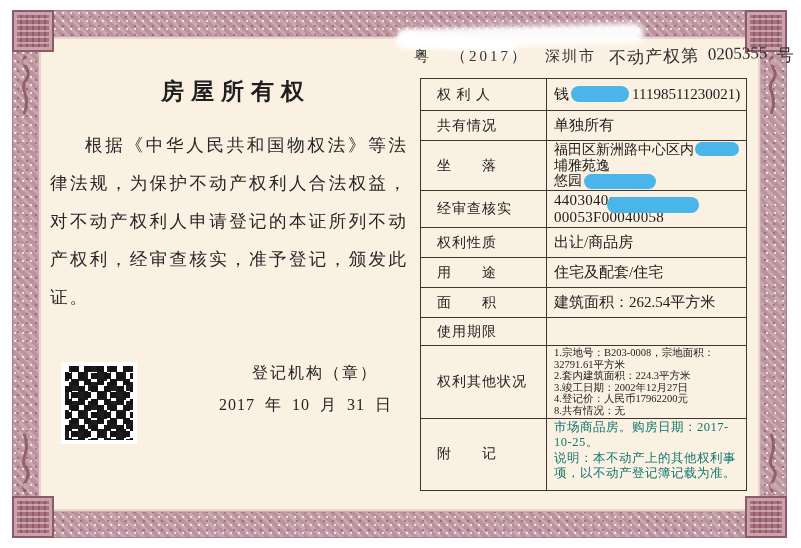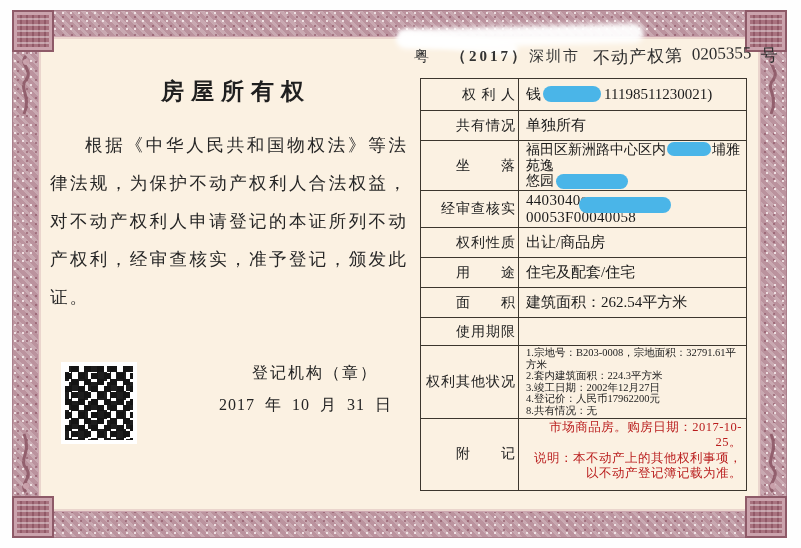--- a/index.html
+++ b/index.html
@@ -47,41 +47,41 @@
            repeating-conic-gradient(#1d1d1d 0% 25%, #ffffff 0% 50%);
          background-size:13px 13px, 19px 19px;background-position:0 0, 4px 6px;}
   .registry{position:absolute;left:252px;top:363px;width:160px;font-size:16px;letter-spacing:2px;color:#242424;}
   .issue-date{position:absolute;left:219px;top:395px;width:200px;font-size:16px;letter-spacing:1px;word-spacing:5px;color:#242424;}
   .footer-line{position:absolute;left:52px;top:449px;width:356px;text-align:center;
                font-size:17px;letter-spacing:5px;color:#242424;}
 
   
   .hdr{position:absolute;left:414px;top:44px;display:flex;align-items:baseline;font-size:15px;color:#333;}
   .hdr .region{margin-right:22px;}
-  .hdr .year{letter-spacing:3px;font-weight:bold;}
+  .hdr .year{letter-spacing:3px;margin-right:16px;}
   .hdr .city{letter-spacing:2px;margin-right:13px;}
   .hdr .stamp{display:flex;align-items:baseline;transform:rotate(-1.6deg);font-size:17px;color:#2e2e2e;}
   .hdr .doc{letter-spacing:1px;}
   .hdr .serial{margin:0 9px;position:relative;top:-1px;}
   .hdr .suffix{position:relative;top:2px;}
 
   
   table.props{position:absolute;left:420px;top:78px;width:327px;border-collapse:collapse;table-layout:fixed;}
   table.props td{border:1px solid #3c362e;overflow:hidden;}
-  td.lbl{width:93px;text-align:right;font-size:14px;letter-spacing:1px;color:#222;padding:0 2px;}
+  td.lbl{width:93px;text-align:left;font-size:14px;letter-spacing:1px;color:#222;padding:0 16px;}
   td.val{padding:1px 4px 1px 7px;font-size:15px;color:#1b1b1b;}
   tr.h1{height:32px;} tr.h2{height:30px;} tr.h3{height:33px;} tr.h4{height:27px;}
   tr.h5{height:30px;} tr.h6{height:30px;} tr.h7{height:30px;} tr.h8{height:30px;margin-left:39px;}
   tr.h9{height:28px;} tr.h10{height:72px;} tr.h11{height:72px;}
   .val .loc{display:block;line-height:15.5px;font-size:14px;}
   .unit-val{font-size:13.5px;letter-spacing:.3px;}
   .small-list{vertical-align:top;}
   .small-list span{display:block;font-size:10.5px;line-height:11.6px;color:#222;}
   .remark-cell{vertical-align:top;}
-  .remark-cell span{display:block;font-size:12.5px;line-height:15.5px;letter-spacing:.5px;color:#b91c1c;text-align:right;}
+  .remark-cell span{display:block;font-size:12.5px;line-height:15.5px;letter-spacing:.5px;color:#0f766e;}
 
   
   .rd{display:inline-block;background:#4ab5e8;border-radius:8px;height:16px;vertical-align:-3px;}
   .rd-owner{width:58px;margin:0 3px 0 2px;}
   .rd-loc1{width:44px;height:14px;margin:0 1px;vertical-align:-2px;}
   .rd-loc2{width:72px;height:15px;margin-left:2px;vertical-align:-4px;}
   .obs{position:relative;display:inline-block;min-width:86px;height:14px;}
   .rd-unit{position:absolute;left:-2px;top:5px;width:92px;height:16px;border-radius:8px;background:#4ab5e8;}
   .obs .ghost{font-size:13.5px;color:#4a4a4a;letter-spacing:2px;}
 </style>

